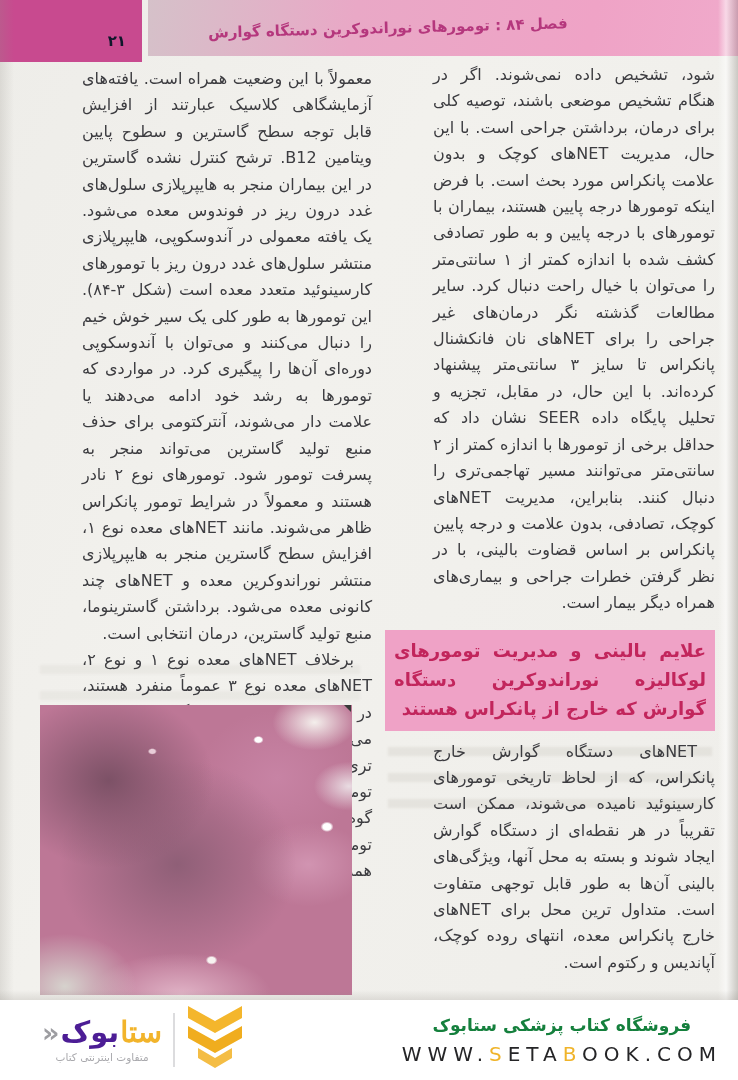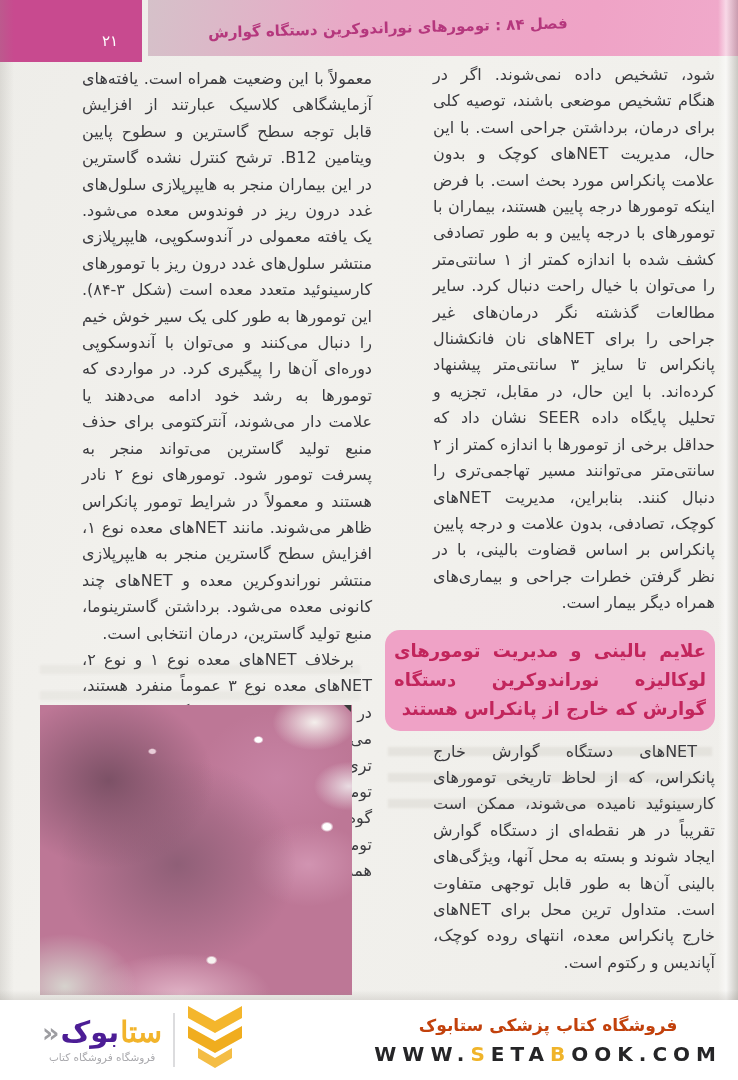--- a/index.html
+++ b/index.html
@@ -30,22 +30,22 @@
     position:absolute; left:0; right:0; bottom:80px; height:10px; z-index:6;
     background: linear-gradient(to bottom, rgba(140,135,128,0), rgba(140,135,128,.20));
     pointer-events:none;
   }
   
   .page-num-box {
     position:absolute; left:0; top:0; width:142px; height:62px;
     background:#c84a8f; z-index:3;
   }
   .page-num {
-    position:absolute; right:24px; bottom:12px;
-    color:#ffffff; font-size:15px; font-weight:normal;
+    position:absolute; right:16px; bottom:12px;
+    color:#0f172a; font-size:15px; font-weight:bold;
   }
   .chapter-band {
     position:absolute; left:148px; right:0; top:0; height:56px; z-index:2;
     background: linear-gradient(100deg, #d5c1c9 0%, #e9a8c6 35%, #efa3c6 75%, #f0aacb 100%);
     display:flex; align-items:center;
   }
   .chapter-title {
     margin:0 auto; transform: translateX(-55px) rotate(-1.5deg);
     direction:rtl; color:#b5377d; font-weight:bold; font-size:15px;
     letter-spacing:.2px; white-space:nowrap;
@@ -59,21 +59,20 @@
   .col p { text-align:justify;margin-left:48px; }
   .col-right { top:62px; right:23px; width:330px; }
   .col-left  { top:66px; left:34px;  width:338px; }
   .indent { text-indent:18px; }
   .highlight-box {
     background:#efa2c6;
     color:#c2255c;
     font-weight:bold; font-size:18px; line-height:29px;
     padding:6px 9px 8px; margin:13px 0 8px;
     text-align:justify;
-    border-radius:15px;
   }
   .section-heading {
     color:#c2245f; font-weight:bold; font-size:13px;
     margin:86px 0 7px; line-height:24px;
   }
   
   .ghost {
     position:absolute; z-index:1; pointer-events:none;
     background: repeating-linear-gradient(0deg, rgba(152,140,128,.12) 0 9px, rgba(0,0,0,0) 9px 26px);
     filter: blur(1.3px);
@@ -117,25 +116,25 @@
   }
   .wm-yellow { color:#f2b42b;font-family:Liberation Serif, serif; }
   .wm-gray   { color:#4c1d95; }
   .wm-quote  { color:#9d9da1; font-size:27px; }
   .logo-tagline {
     direction:rtl; color:#a9a9ad; font-size:10.5px; margin-top:3px; white-space:nowrap;
   }
   .logo-divider { width:2px; height:54px; background:#dcdcde; }
   .footer-right { text-align:center; }
   .store-name {
-    direction:rtl; color:#c2410c; font-weight:bold; font-size:17px; line-height:22px;
+    direction:rtl; color:#15803d; font-weight:bold; font-size:17px; line-height:22px;
   }
   .site-url {
     direction:ltr; margin-top:6px;
-    font-weight:bold; font-size:20px; letter-spacing:6px; color:#252527;
+    font-weight:normal; font-size:20px; letter-spacing:6px; color:#252527;
     white-space:nowrap;
   }
   .site-url .accent { color:#f0b42a; }
 </style>
 </head>
 <body>
 
 <div class="stage">
 
   <div class="book-page"></div>
@@ -170,21 +169,21 @@
   <div class="edge-bottom"></div>
 
   <div class="footer">
     <div class="logo">
       <div class="logo-text">
         <div class="wordmark">
           <span class="wm-yellow">ستا</span>
           <span class="wm-gray">بوک</span>
           <span class="wm-quote">«</span>
         </div>
-        <div class="logo-tagline">فروشگاه فروشگاه کتاب</div>
+        <div class="logo-tagline">متفاوت اینترنتی کتاب</div>
       </div>
       <div class="logo-divider"></div>
       <span>
         <svg width="58" height="64" viewBox="0 0 58 64" aria-hidden="true">
           <path d="M2 0 L29 15 L56 0 L56 12 L29 27 L2 12 Z" fill="#f4b62c"></path>
           <path d="M2 20 L29 35 L56 20 L56 32 L29 47 L2 32 Z" fill="#f0ad1e"></path>
           <path d="M12 42 L29 52 L46 42 L46 52 L29 62 L12 52 Z" fill="#f4bd45"></path>
         </svg>
       </span>
     </div>

